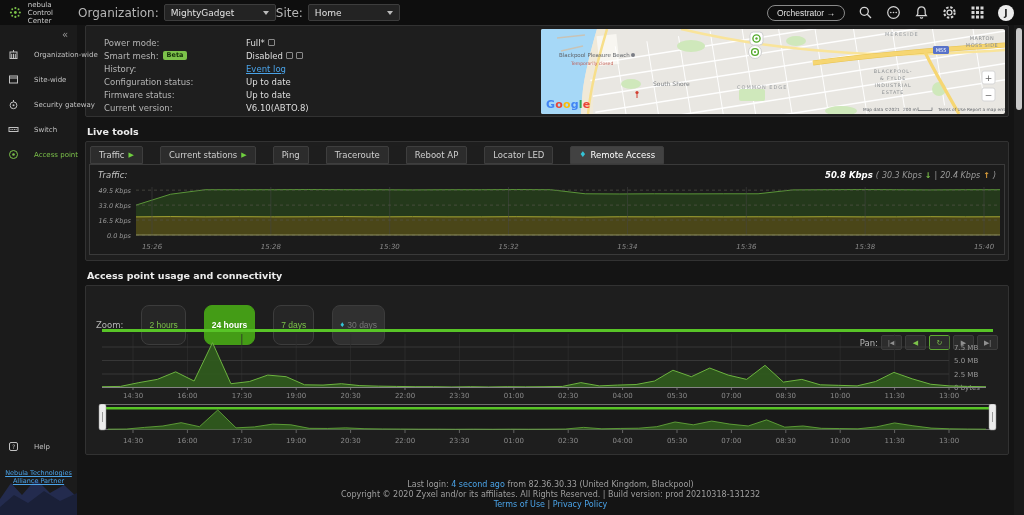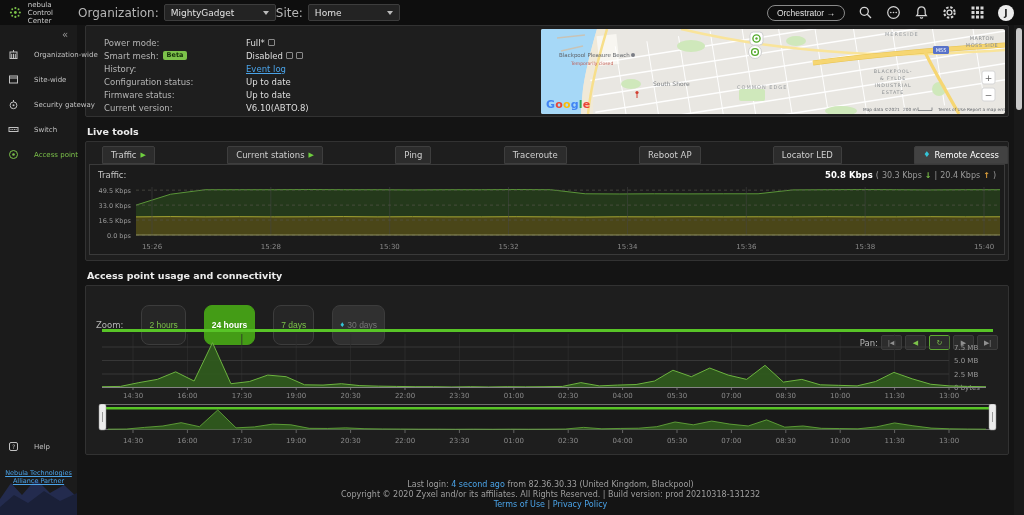--- a/index.html
+++ b/index.html
@@ -46,27 +46,27 @@
          height:9px;line-height:9px;font-weight:bold;}
   .link{color:#4aa3e8;text-decoration:underline;}
   .mini-box{width:7px;height:7px;border:1px solid #8a8a8a;border-radius:1px;display:inline-block;}
   .map-wrap{position:absolute;left:455px;top:3px;width:464px;height:85px;border-radius:2px;overflow:hidden;}
   .map-svg{display:block;width:464px;height:85px;}
   .glogo{position:absolute;left:5px;bottom:3px;font-size:11px;font-weight:bold;letter-spacing:.2px;}
   .gl-b{color:#4285F4;} .gl-r{color:#EA4335;} .gl-y{color:#FBBC05;} .gl-g{color:#34A853;}
   .section-title{font-size:9.5px;font-weight:bold;color:#ececec;margin:9px 0 4px 10px;}
   
   .tools-card{height:120px;padding-top:4px;}
-  .tabs{display:flex;gap:2px;margin-left:16px;justify-content:space-between;}
+  .tabs{display:flex;gap:17px;margin-left:4px;}
   .tab{background:#2c2c2c;border:1px solid #3e3e3e;border-radius:2px 2px 0 0;padding:3px 8px;
        font-size:8.5px;color:#cfcfcf;display:flex;gap:4px;align-items:center;cursor:pointer;white-space:nowrap;}
   .tab.active{background:#424242;color:#fff;}
   .play{color:#6fcf3f;font-size:7px;line-height:1;}
   .gem{color:#35c3d5;font-size:8px;line-height:1;}
-  .chart-panel{margin:0 3px;border:1px solid #3a3a3a;background:#1b1b1b;height:91px;position:relative;}
+  .chart-panel{margin:0 3px;border:1px solid #3a3a3a;background:#1b1b1b;height:91px;position:relative;font-style:italic;}
   .panel-head{display:flex;padding:5px 8px 0;font-size:8.5px;color:#c5c5c5;}
   .legend{margin-left:auto;display:flex;gap:3px;align-items:center;font-size:8px;color:#9a9a9a;}
   .legend .total{color:#fff;font-weight:bold;font-size:8.5px;}
   .arrow-down{color:#7cc24a;font-weight:bold;} .arrow-up{color:#e2a23b;font-weight:bold;}
   #traffic-svg{position:absolute;left:2px;top:18px;width:916px;height:70px;}
   
   .usage-card{height:170px;}
   .controls{display:flex;align-items:center;padding:14px 10px 0;font-size:8.5px;color:#b5b5b5;}
   .zbtn{margin-left:18px;padding:14px 7px;border-radius:8px;border:1px solid #3c3c3c;background:#262626;
         color:#7cc24a;font-size:8.5px;cursor:pointer;display:flex;align-items:center;gap:3px;}

